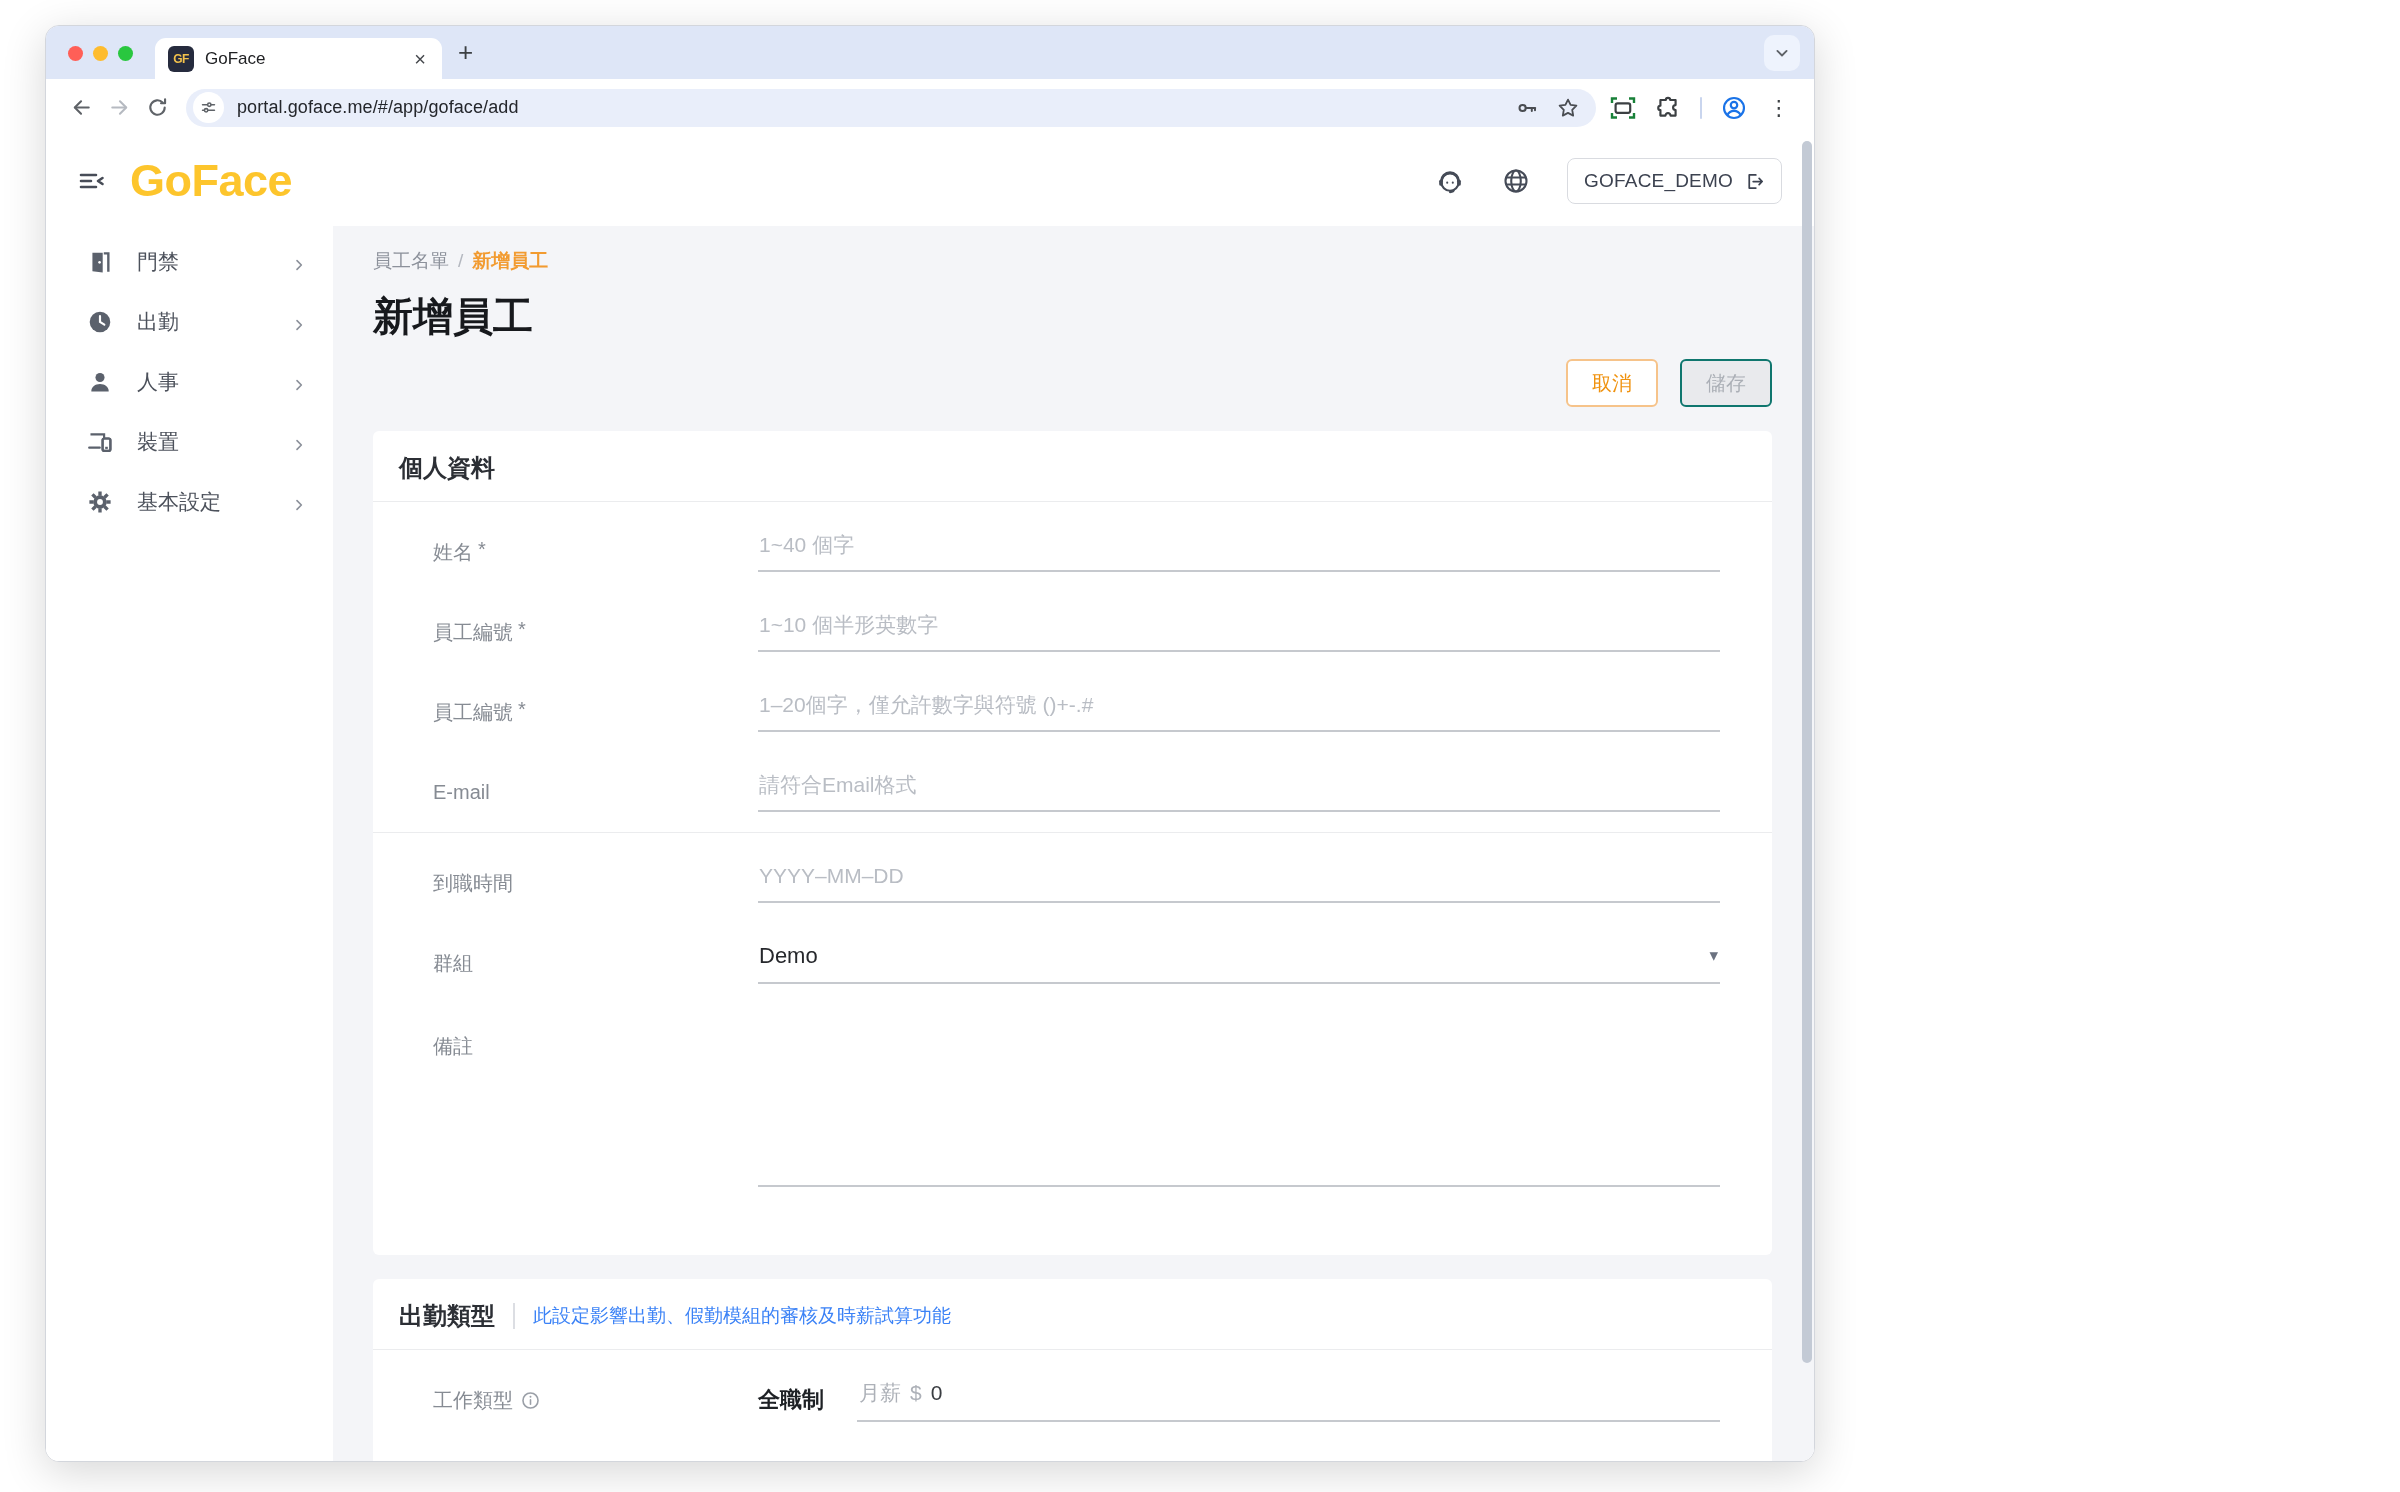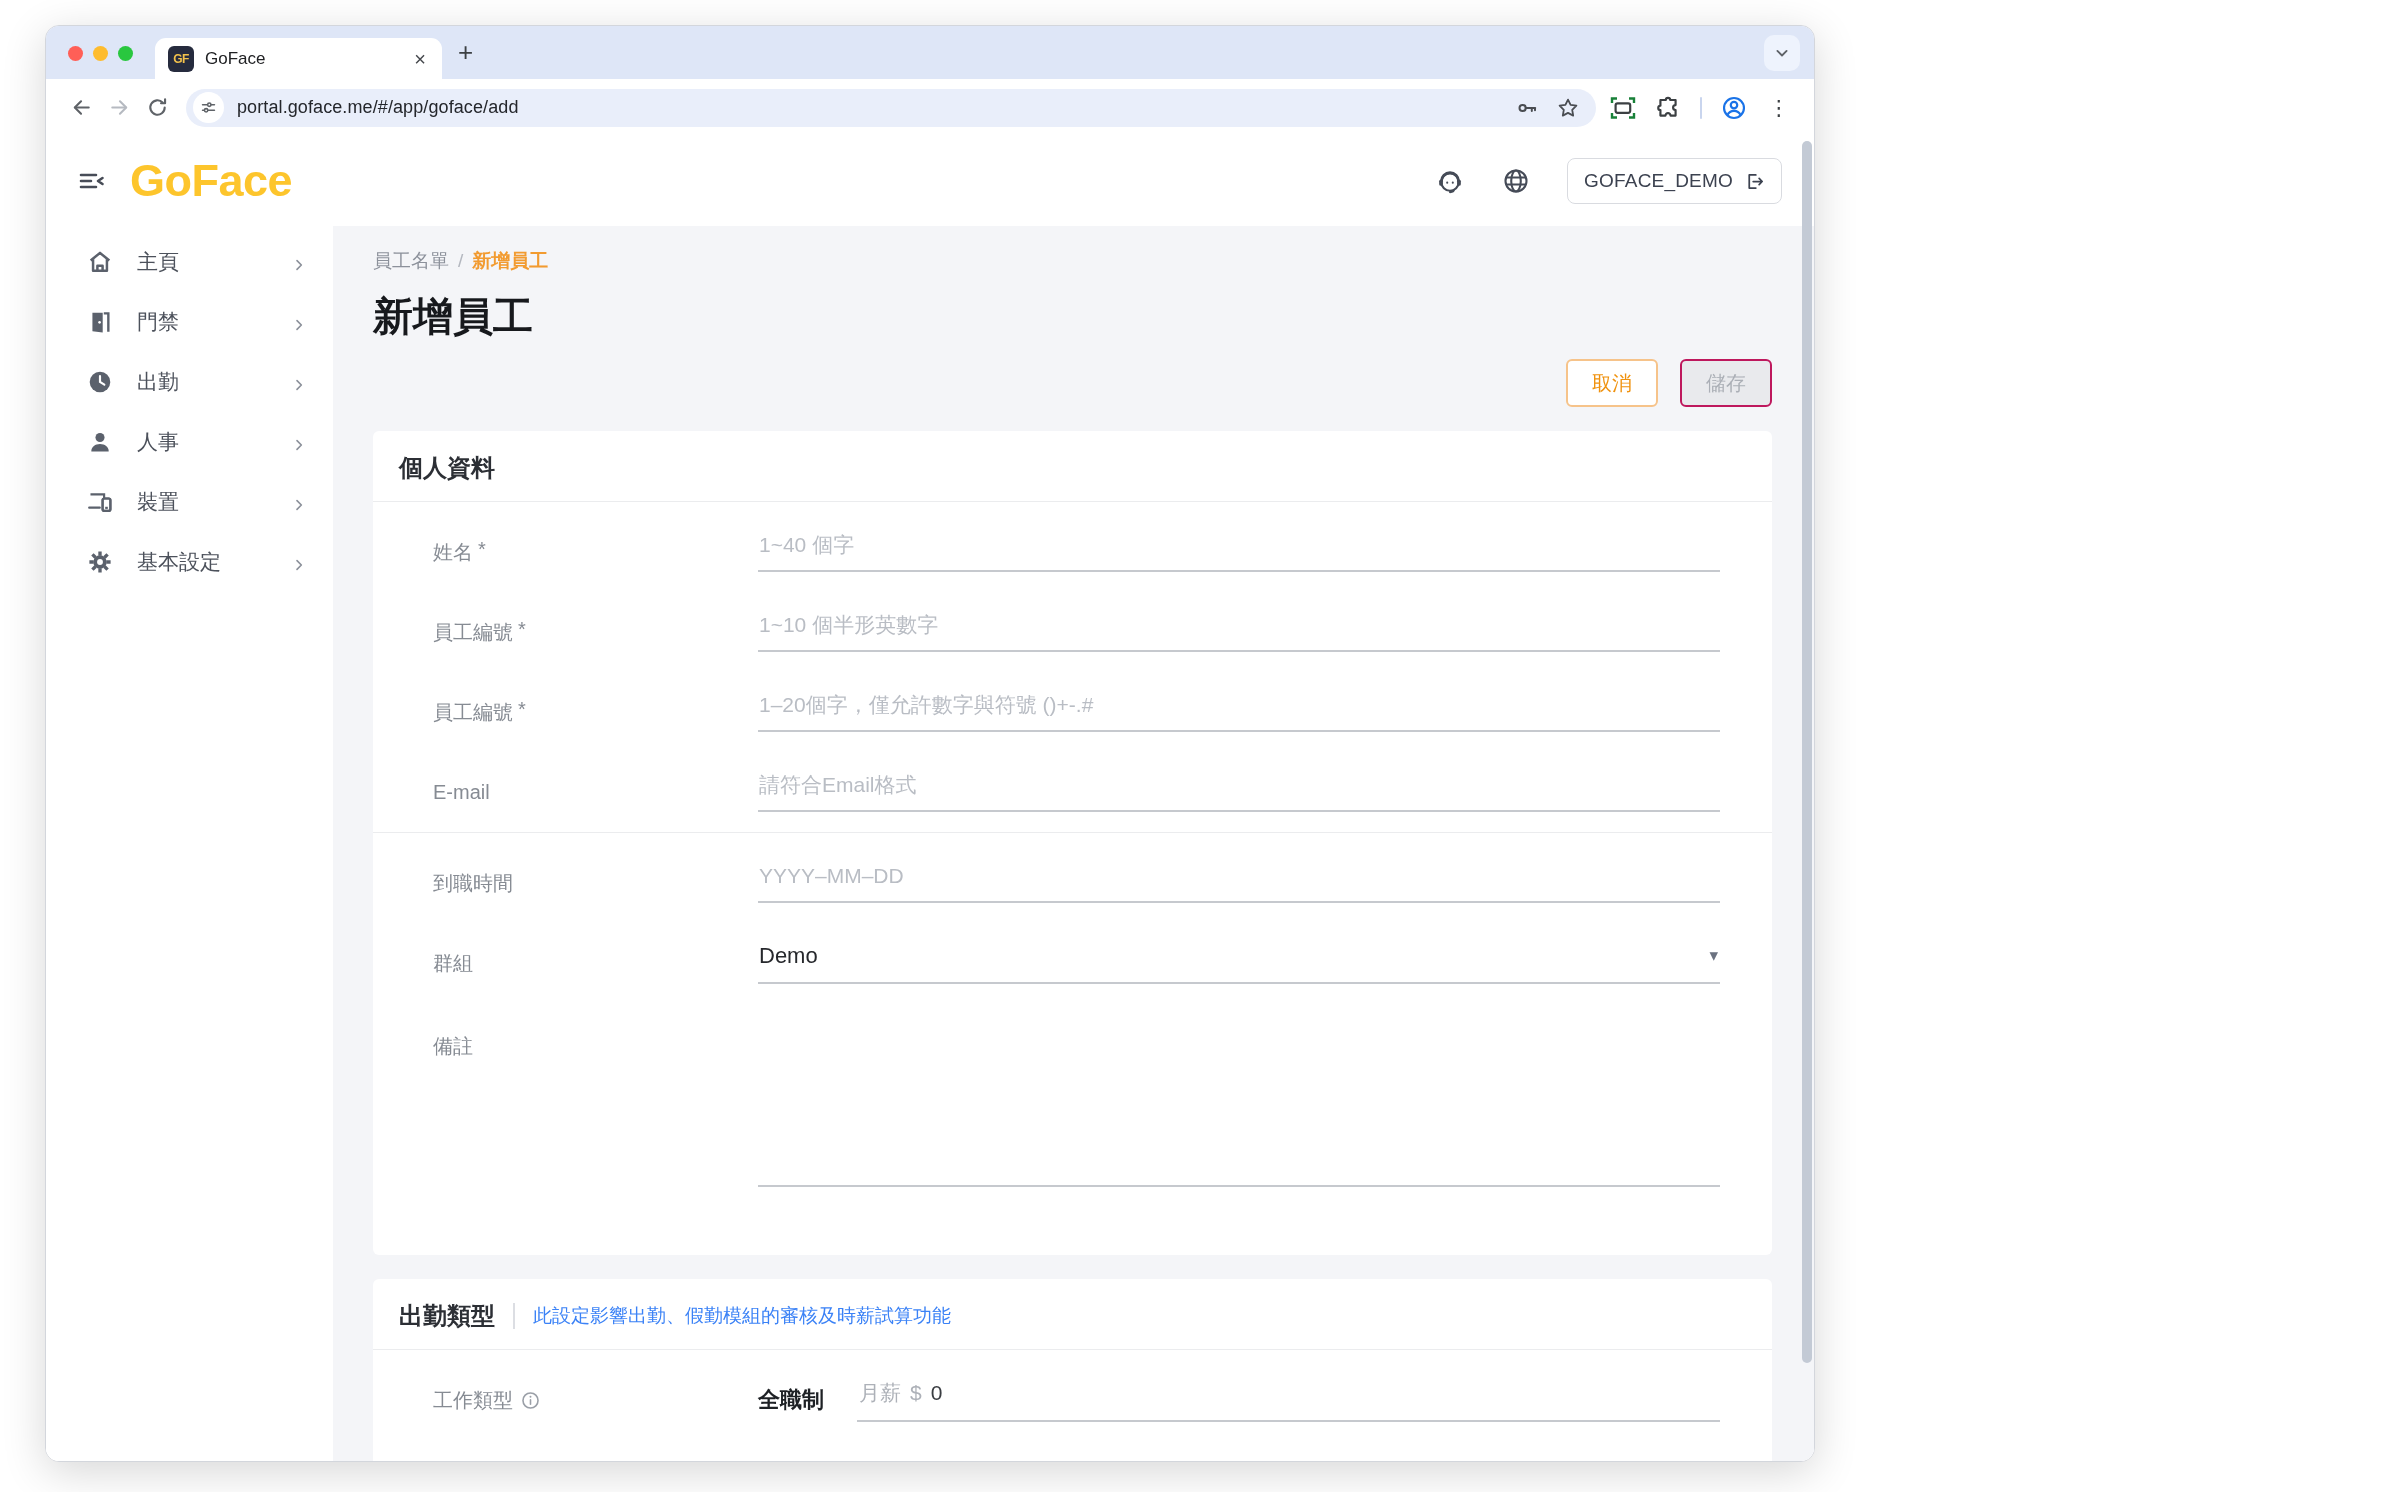--- a/index.html
+++ b/index.html
@@ -69,21 +69,21 @@
   .side-item .schev { width:16px; height:16px; color:#8b909a; }
   .schev svg { width:16px; height:16px; }
 
   .content { flex:1; background:#f4f5f8; padding:22px 42px 0 40px; overflow:hidden; }
   .breadcrumb { display:flex; gap:9px; font-size:19px; align-items:center; }
   .bc-parent { color:#8c919b; } .bc-sep { color:#b3b7bf; } .bc-current { color:#f29b30; font-weight:bold; }
   .page-title { margin-top:15px; font-size:40px; font-weight:bold; color:#17191d; }
   .actions { display:flex; justify-content:flex-end; gap:22px; margin-top:15px; }
   .btn { font-size:20px; border-radius:6px; padding:11px 24px; line-height:1.1; }
   .btn-cancel { background:#fff; border:2px solid #f6c38a; color:#f0920e; }
-  .btn-save { background:#e9eaed; border:2px solid #be185d; color:#abafb6; }
+  .btn-save { background:#e9eaed; border:2px solid #0f766e; color:#abafb6; }
 
   .card { background:#fff; border-radius:6px; margin-top:24px; }
   .card-head { display:flex; align-items:center; gap:18px; padding:21px 26px 17px 26px; }
   .card-title { font-size:24px; font-weight:bold; color:#2c2f35; }
   .vsep { width:2px; height:26px; background:#dcdee3; }
   .card-sub { font-size:19px; color:#3b82f6; }
   .hr { height:1px; background:#ebecee; }
   .rows { padding:10px 52px 0 60px; }
   .frow { min-height:80px; display:flex; align-items:center; }
   .flabel { width:325px; flex:0 0 auto; font-size:20px; color:#868b93; display:flex; align-items:center; gap:5px; }
@@ -235,33 +235,20 @@
               </svg>
           </div>
         </div>
       </div>
 
       <div class="app-body">
 
         <div class="sidebar">
           <div class="side-item">
             <span class="sicon">
-                <svg viewBox="0 0 24 24" fill="none" stroke="currentColor" stroke-width="2.3" stroke-linejoin="round">
-                  <path d="M3.4 10.6 12 3.6l8.6 7"></path>
-                  <path d="M5.6 9.4V20h12.8V9.4"></path>
-                  <path d="M9.6 20v-4.6h4.8V20"></path>
-                </svg>
-              </span>
-            <span class="slabel">主頁</span>
-            <span class="schev"><svg viewBox="0 0 24 24" fill="none" stroke="currentColor" stroke-width="2.4" stroke-linecap="round" stroke-linejoin="round">
-                  <path d="M9 5.5 15.5 12 9 18.5"></path>
-                </svg></span>
-          </div>
-          <div class="side-item">
-            <span class="sicon">
                 <svg viewBox="0 0 24 24">
                   <path d="M15.5 4h4.2v17" fill="none" stroke="currentColor" stroke-width="2.2"></path>
                   <path d="M5 3.5h9.5v18.2L5 20.5z" fill="currentColor"></path>
                   <circle cx="11.6" cy="12.3" r="1.2" fill="#fff"></circle>
                 </svg>
               </span>
             <span class="slabel">門禁</span>
             <span class="schev"><svg viewBox="0 0 24 24" fill="none" stroke="currentColor" stroke-width="2.4" stroke-linecap="round" stroke-linejoin="round">
                   <path d="M9 5.5 15.5 12 9 18.5"></path>
                 </svg></span>

